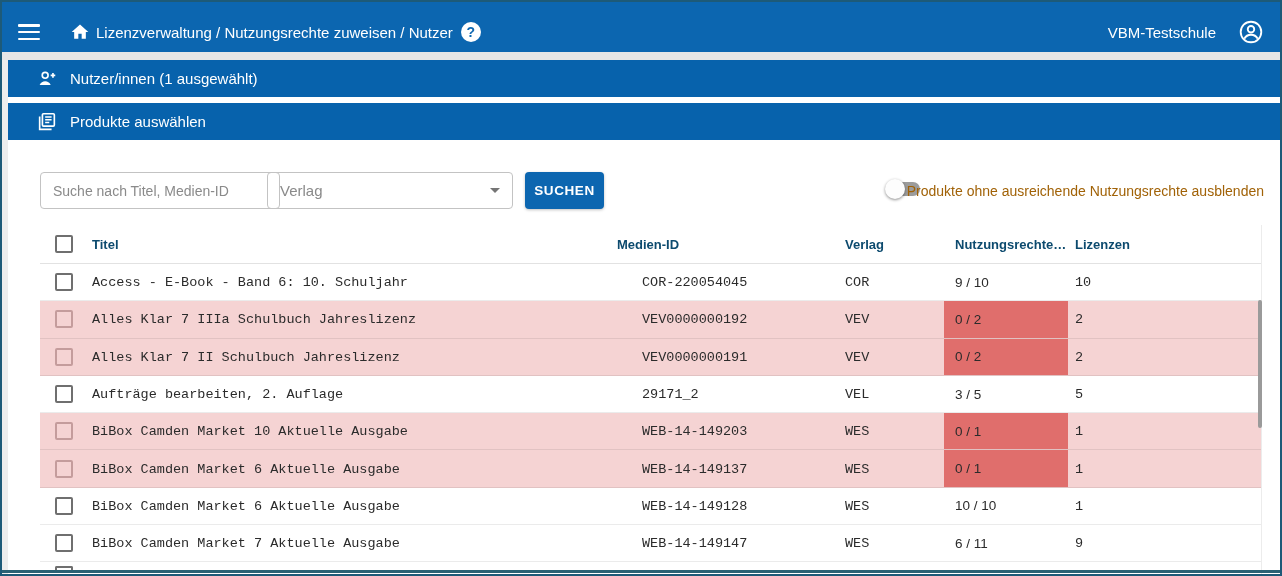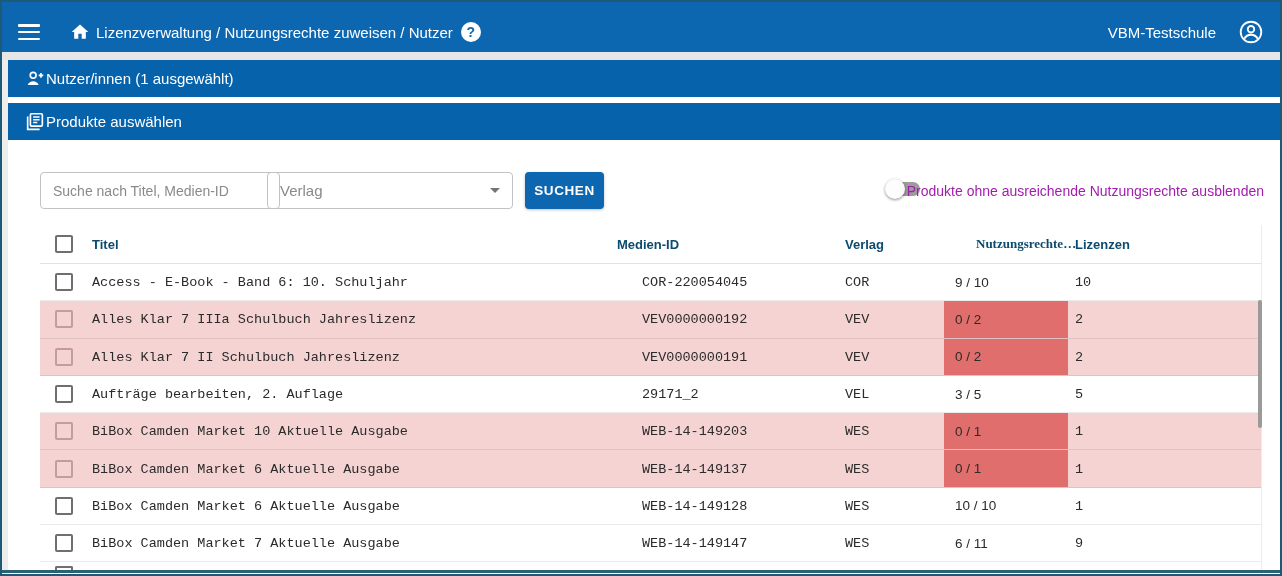--- a/index.html
+++ b/index.html
@@ -19,21 +19,21 @@
   .home-ic { margin-left:30px; }
   .help-ic { margin-left:8px; width:20px; height:20px; border-radius:50%; background:#fff;
              color:#0c66b0; font-size:14px; font-weight:bold; display:flex; align-items:center; justify-content:center; }
   .spacer { flex:1; }
   .school { font-size:15px; margin-right:22px; }
 
   
   .gap-strip  { position:absolute; left:0; top:50px; right:0; height:8px; background:#e6e6e6; }
   .left-strip { position:absolute; left:0; top:58px; width:6px; bottom:0; background:#ededed; }
   .panel-bar { position:absolute; left:6px; right:0; height:37px; background:#0762ac; color:#fff;
-               display:flex; align-items:center; padding:0 16px; cursor:pointer; }
+               display:flex; align-items:center; padding:0 28px; gap:12px; cursor:pointer; }
   .panel-bar .plabel { font-size:15px; }
   #panel-users    { top:58px; }
   #panel-products { top:101px; }
 
   
   .search-input { position:absolute; left:38px; top:170px; width:240px; height:37px;
                   border:1px solid #c3c3c3; border-radius:4px; padding:0 12px; font-size:14px;
                   font-family:"Liberation Sans",sans-serif; color:#333; outline:none; }
   .search-input::placeholder { color:#8a8a8a; }
   .select-box { position:absolute; left:265px; top:170px; width:246px; height:37px;
@@ -44,37 +44,37 @@
                border-top:5px solid #757575; }
   .search-btn { position:absolute; left:523px; top:170px; width:79px; height:37px; background:#0c66b0;
                 color:#fff; border:none; border-radius:4px; font-size:13.5px; font-weight:bold;
                 letter-spacing:.6px; cursor:pointer; font-family:"Liberation Sans",sans-serif;
                 box-shadow:0 1px 3px rgba(0,0,0,.25); }
 
   .toggle { position:absolute; left:883px; top:177px; width:36px; height:20px; cursor:pointer; }
   .toggle .track { position:absolute; left:2px; top:3px; width:33px; height:14px; background:#9c9c9c; border-radius:7px; }
   .toggle .thumb { position:absolute; left:0; top:0; width:20px; height:20px; background:#fdfdfd;
                    border-radius:50%; box-shadow:0 1px 3px rgba(0,0,0,.45); }
-  .toggle-label { position:absolute; right:16px; top:181px; font-size:14px; color:#a21caf; white-space:nowrap; }
+  .toggle-label { position:absolute; right:16px; top:181px; font-size:14px; color:#a16207; white-space:nowrap; }
 
   
   .table-wrap { position:absolute; left:38px; top:223px; width:1222px; height:349px;
                 overflow:hidden; border-right:1px solid #ececec; }
   .thead { position:relative; height:39px; border-bottom:1px solid #e2e2e2; }
   .thead .hcell { position:absolute; top:50%; transform:translateY(-50%); font-size:13px;
                   font-weight:bold; color:#0c4a6e; white-space:nowrap; cursor:pointer; }
   .trow { position:relative; height:37.3px; border-bottom:1px solid rgba(0,0,0,.08); background:#fff; }
   .trow.insuff { background:#f5d3d3; }
   .cbx { position:absolute; left:15px; top:50%; transform:translateY(-50%); width:18px; height:18px;
          border:2px solid #6f6f6f; border-radius:2px; background:transparent; cursor:pointer; }
   .insuff .cbx { border-color:#c49c9c; }
   .cell { position:absolute; top:50%; transform:translateY(-50%); font-size:13.5px; color:#2b2b2b; white-space:nowrap;font-family:Liberation Mono, monospace; }
   .c-title { left:52px; }  .c-media { left:602px; }  .c-pub { left:805px; }  .c-lic { left:1035px; }
   .h-cb { left:15px; } .h-title { left:52px; } .h-media { left:577px; } .h-pub { left:805px; }
-  .h-rights { left:936px;font-family:Liberation Serif, serif; } .h-lic { left:1035px; }
+  .h-rights { left:915px; } .h-lic { left:1035px; }
   .rights-block { position:absolute; left:904px; top:0; bottom:0; width:124px;
                   display:flex; align-items:center; padding-left:11px; }
   .insuff .rights-block { background:#e06e6c; }
   .rights-block span { font-size:13.5px; color:#2b2b2b; white-space:nowrap; }
 
   .scroll-thumb { position:absolute; left:1256px; top:298px; width:4px; height:128px;
                   background:#9a9a9a; border-radius:2px; cursor:pointer; }
   .partial-cbx { position:absolute; left:53px; top:564px; width:18px; height:5px;
                  border:2px solid #6f6f6f; border-bottom:none; border-radius:2px 2px 0 0; }
   .bottom-line { position:absolute; left:0; right:0; top:568px; height:3px; background:#2b6174; }

